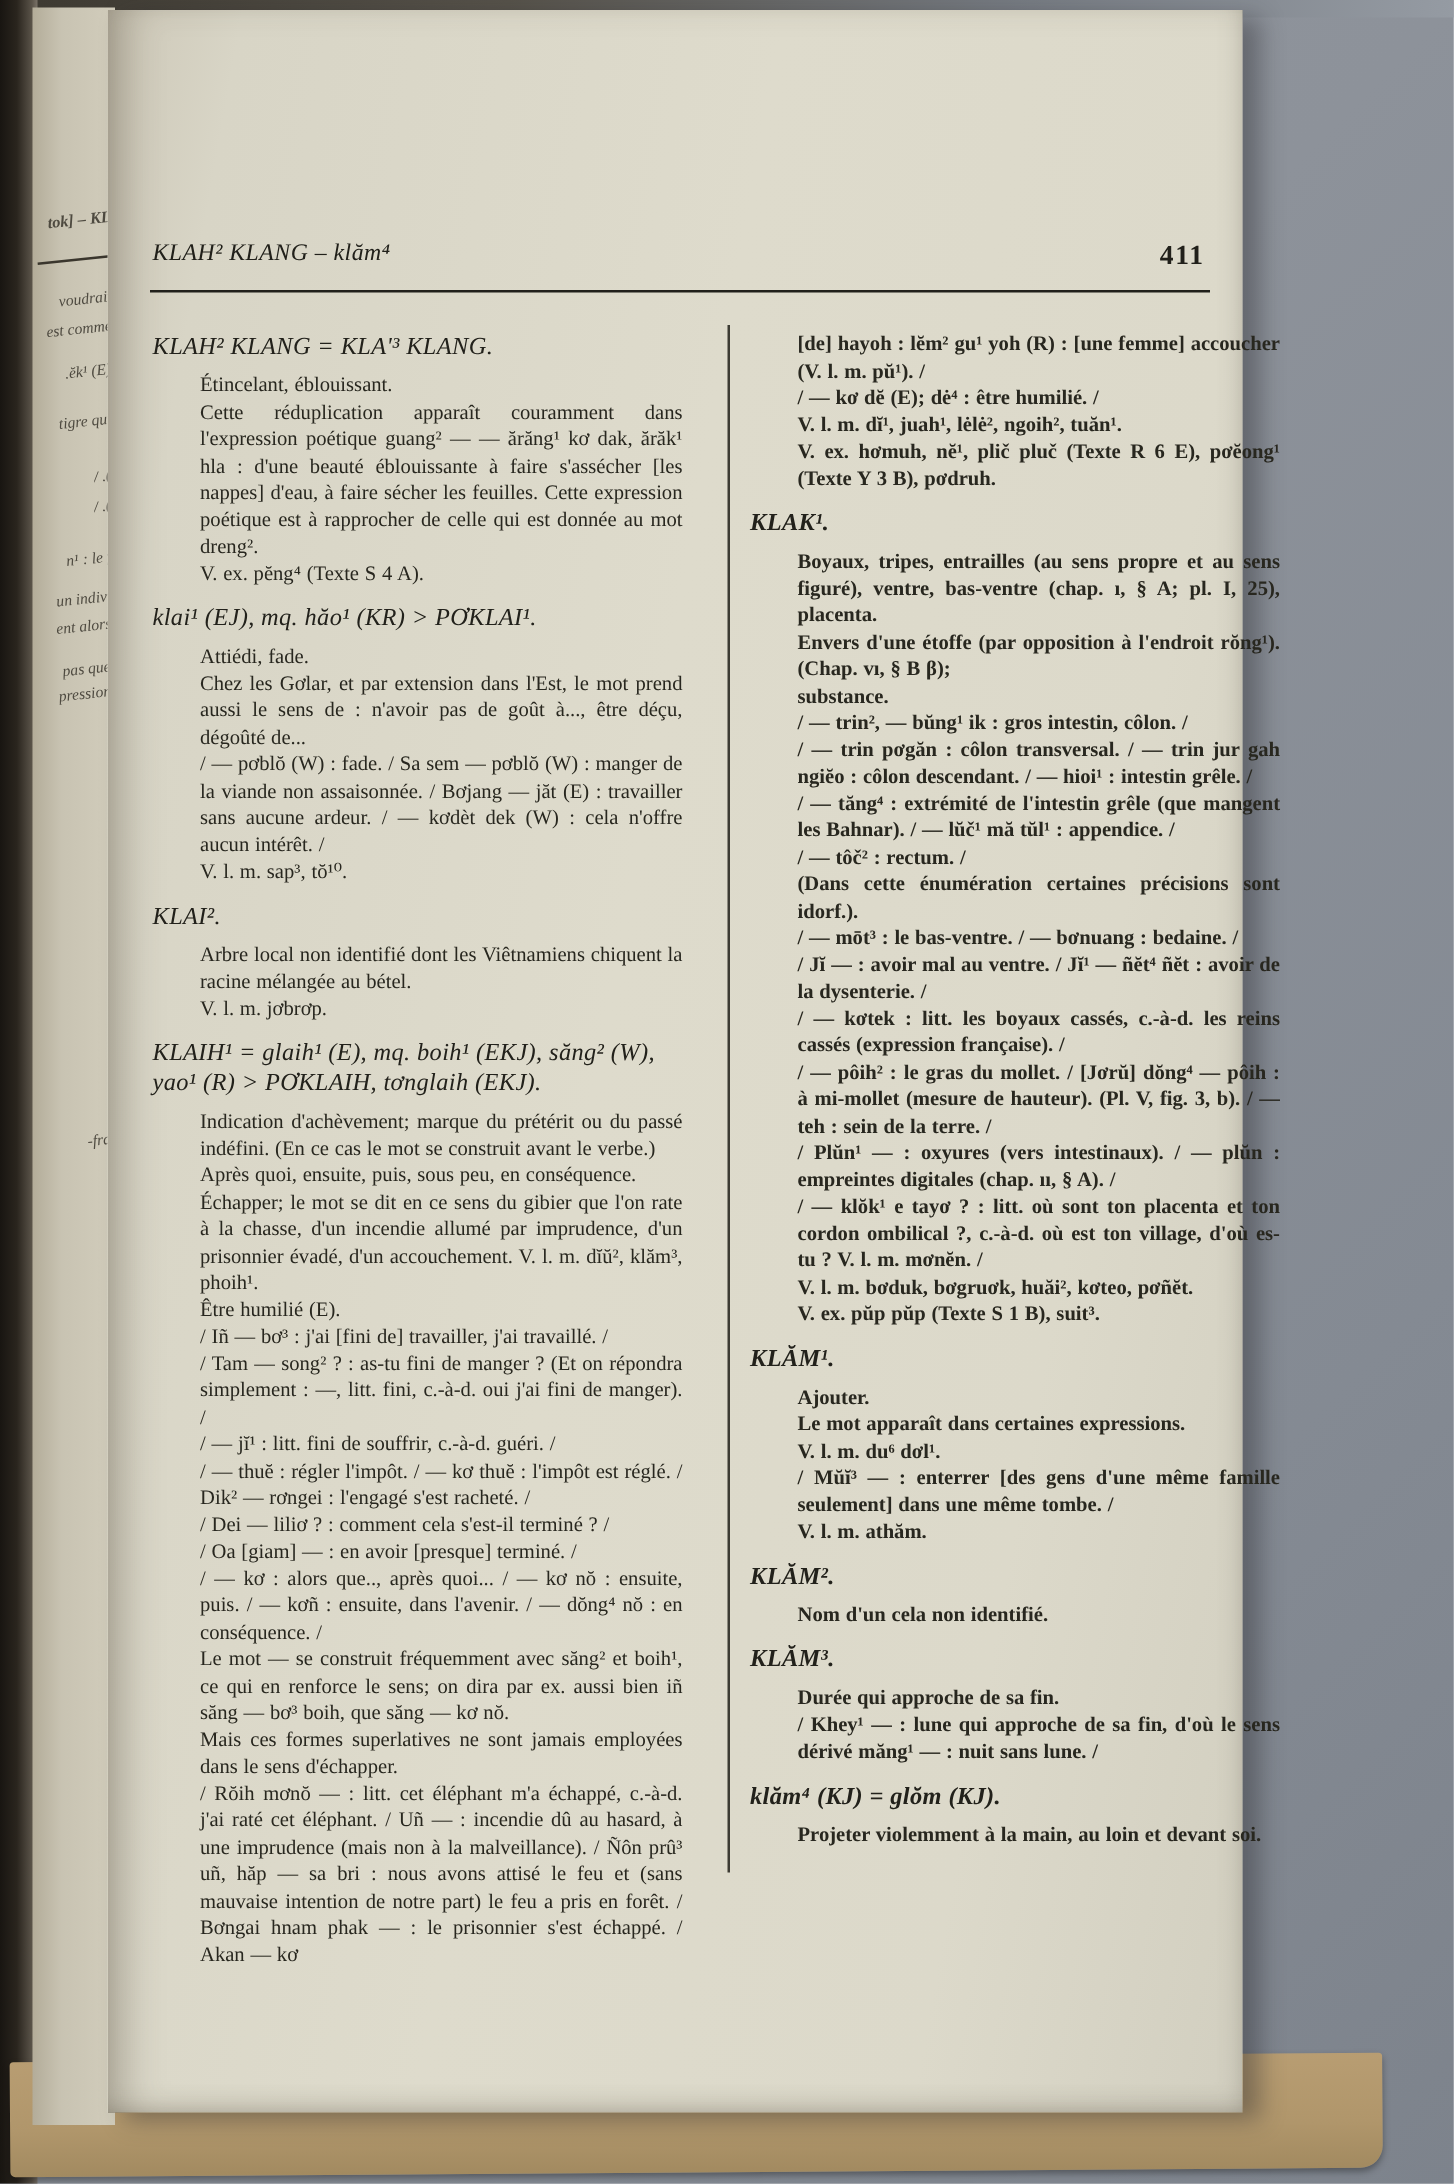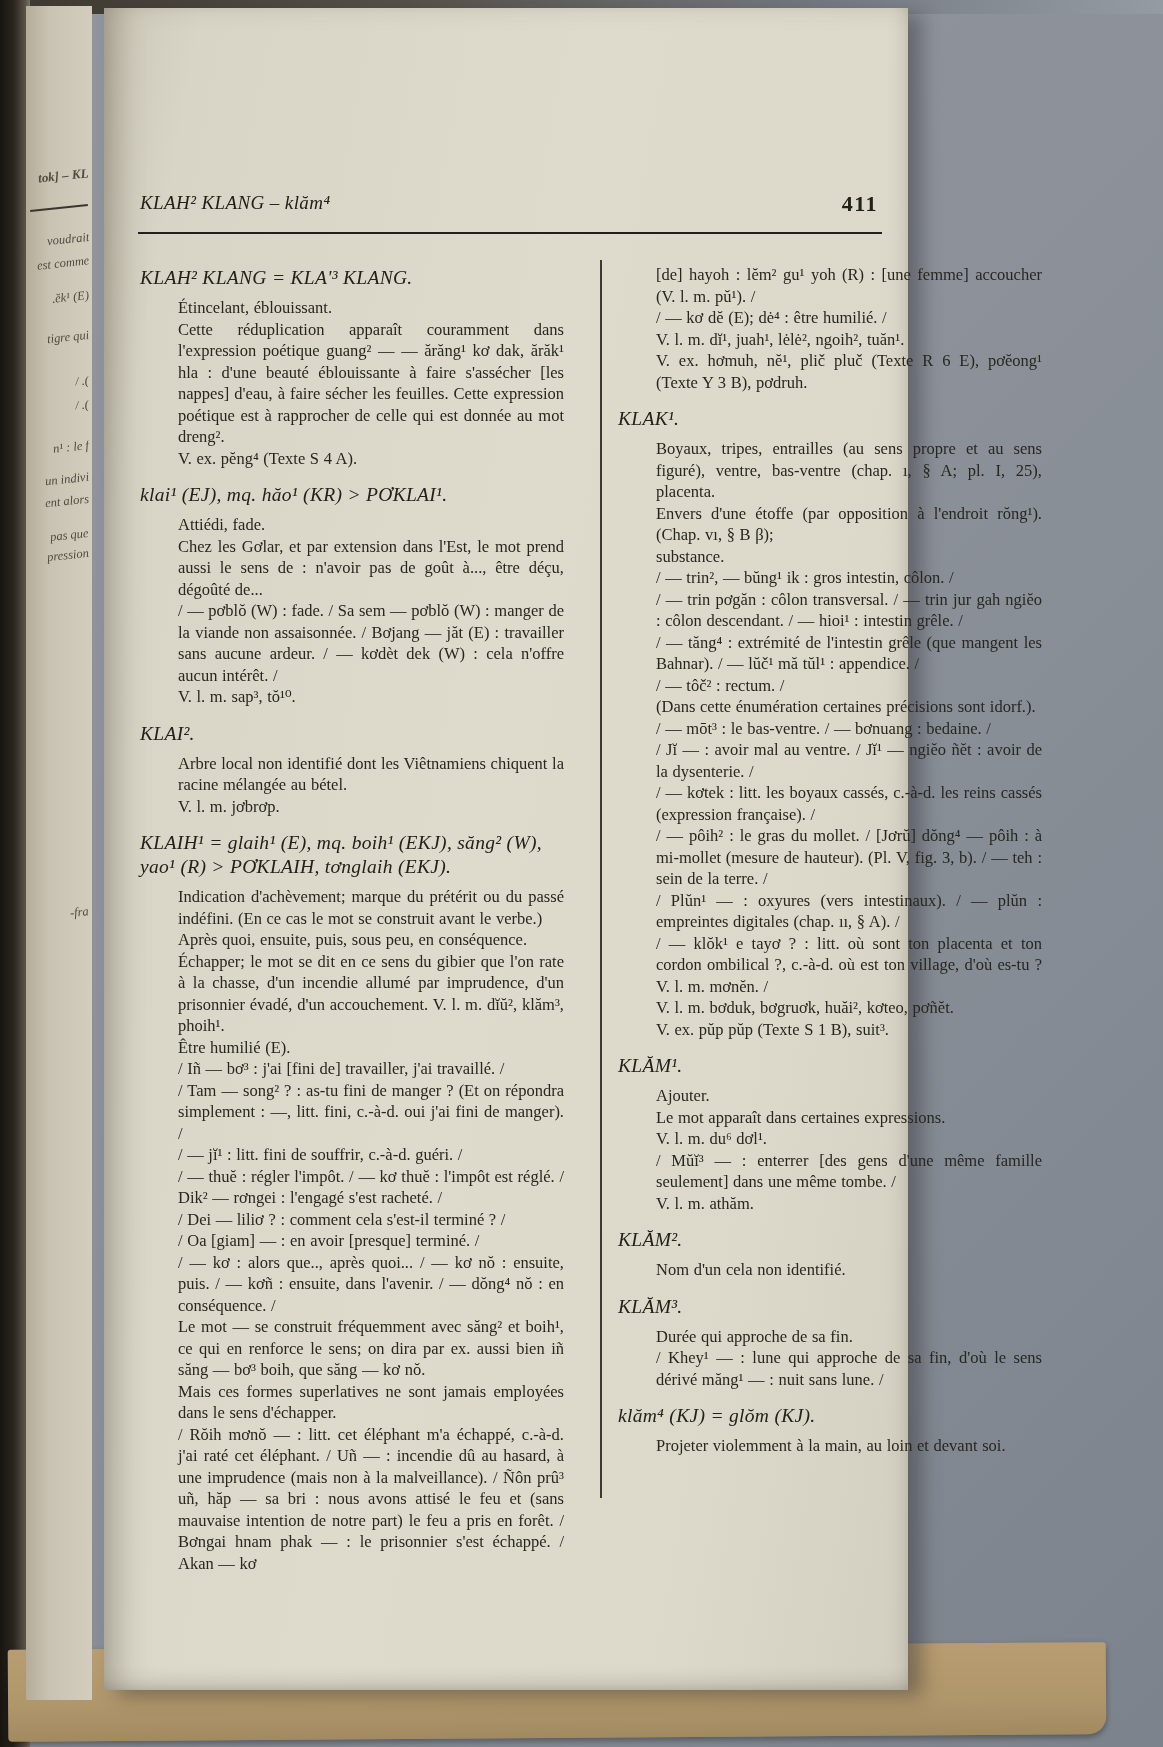--- a/index.html
+++ b/index.html
@@ -30,40 +30,39 @@
     direction:rtl;
   }
   .fragment.bold{font-weight:bold;font-size:13px;}
   .under-page{
     position:absolute;left:8px;top:1646px;width:1098px;height:92px;
     background:linear-gradient(180deg,#b89d72 0%,#b0966b 60%,#a28a60 100%);
     border-radius:3px 3px 18px 4px;transform:rotate(-0.4deg);
     box-shadow:0 3px 6px rgba(0,0,0,.35);
   }
   .book-page{
-    position:absolute;left:86px;top:8px;width:804px;height:1682px;
+    position:absolute;left:86px;top:8px;width:908px;height:1682px;
     background:linear-gradient(100deg,#cdc8b8 0%,#d8d5c6 9%,#dedbcc 45%,#dcd9ca 78%,#d2cfc0 100%);
     box-shadow:14px 6px 18px rgba(40,40,45,.40), inset 26px 0 34px -16px rgba(70,60,45,.38), inset -6px -8px 22px -10px rgba(90,85,70,.45);
     color:#26251f;
-    margin-left:18px;
   }
   .running-head{
     position:absolute;left:36px;top:184px;font-style:italic;font-size:19px;
     letter-spacing:.4px;color:#21201a;
   }
   .page-number{
     position:absolute;right:30px;top:183px;font-size:22px;font-weight:bold;
     letter-spacing:1.5px;color:#21201a;
   }
   .header-rule{
     position:absolute;left:34px;right:26px;top:224px;height:2px;background:#21201b;
   }
   .column{position:absolute;top:256px;width:424px;font-size:16.5px;line-height:21.5px;}
   .col-left{left:36px;}
-  .col-right{left:514px;}
+  .col-right{left:514px;font-weight:bold;}
   .column-divider{
     position:absolute;left:496px;top:252px;width:1.5px;height:1238px;background:#3c3b33;
   }
   .entry .head{
     font-style:italic;font-size:19.5px;line-height:24px;margin:14px 0 7px 0;
     letter-spacing:.3px;color:#22211b;
   }
   .entry:first-child .head{margin-top:2px;}
   .entry p{
     margin:0 0 0 38px;text-align:justify;word-spacing:.5px;
@@ -148,21 +147,21 @@
         <div class="head">KLAK¹.</div>
         <p>Boyaux, tripes, entrailles (au sens propre et au sens figuré), ventre, bas-ventre (chap. ı, § A; pl. I, 25), placenta.</p>
         <p>Envers d'une étoffe (par opposition à l'endroit rŏng¹). (Chap. vı, § B β);</p>
         <p>substance.</p>
         <p>/ — trin², — bŭng¹ ik : gros intestin, côlon. /</p>
         <p>/ — trin pơgăn : côlon transversal. / — trin jur gah ngiĕo : côlon descendant. / — hioi¹ : intestin grêle. /</p>
         <p>/ — tăng⁴ : extrémité de l'intestin grêle (que mangent les Bahnar). / — lŭč¹ mă tŭl¹ : appendice. /</p>
         <p>/ — tôč² : rectum. /</p>
         <p>(Dans cette énumération certaines précisions sont idorf.).</p>
         <p>/ — mōt³ : le bas-ventre. / — bơnuang : bedaine. /</p>
-        <p>/ Jĭ — : avoir mal au ventre. / Jĭ¹ — ngiĕo ñĕt : avoir de la dysenterie. /</p>
+        <p>/ Jĭ — : avoir mal au ventre. / Jĭ¹ — ñĕt⁴ ñĕt : avoir de la dysenterie. /</p>
         <p>/ — kơtek : litt. les boyaux cassés, c.-à-d. les reins cassés (expression française). /</p>
         <p>/ — pôih² : le gras du mollet. / [Jơrŭ] dŏng⁴ — pôih : à mi-mollet (mesure de hauteur). (Pl. V, fig. 3, b). / — teh : sein de la terre. /</p>
         <p>/ Plŭn¹ — : oxyures (vers intestinaux). / — plŭn : empreintes digitales (chap. ıı, § A). /</p>
         <p>/ — klŏk¹ e tayơ ? : litt. où sont ton placenta et ton cordon ombilical ?, c.-à-d. où est ton village, d'où es-tu ? V. l. m. mơnĕn. /</p>
         <p>V. l. m. bơduk, bơgruơk, huăi², kơteo, pơñĕt.</p>
         <p>V. ex. pŭp pŭp (Texte S 1 B), suit³.</p>
       </div>
       <div class="entry">
         <div class="head">KLĂM¹.</div>
         <p>Ajouter.</p>

